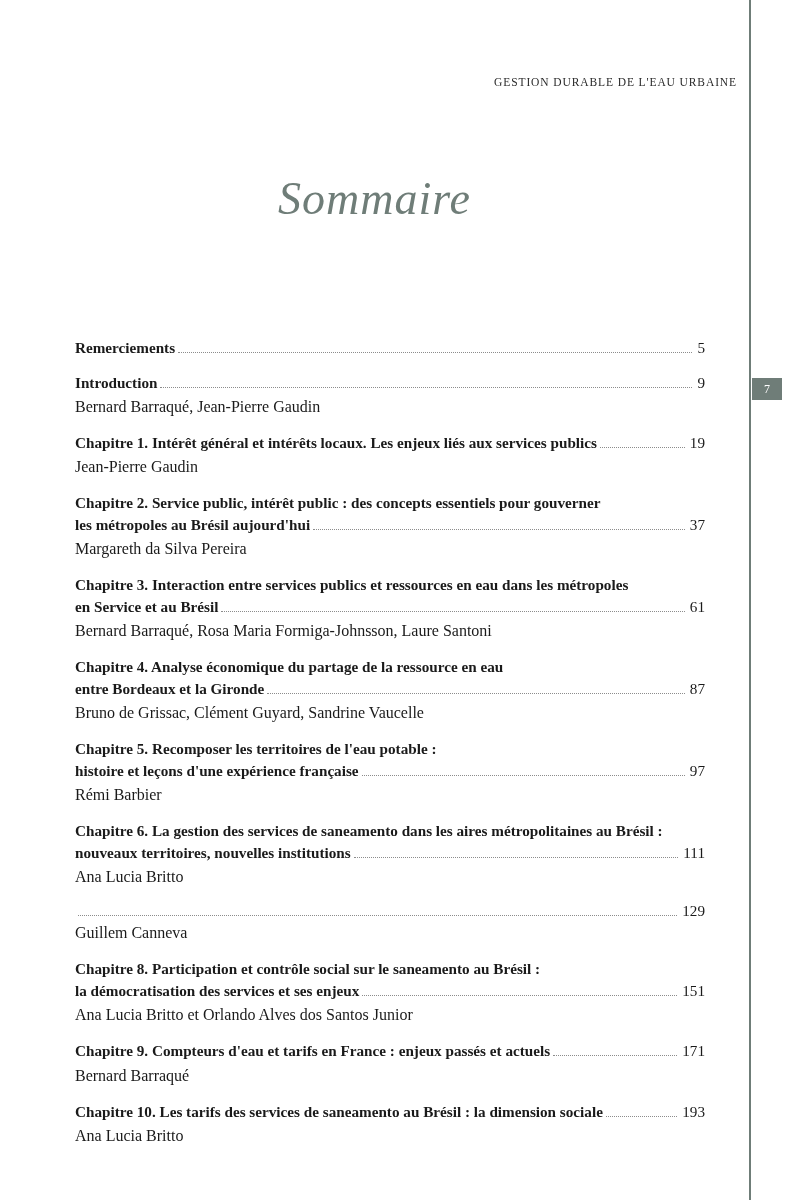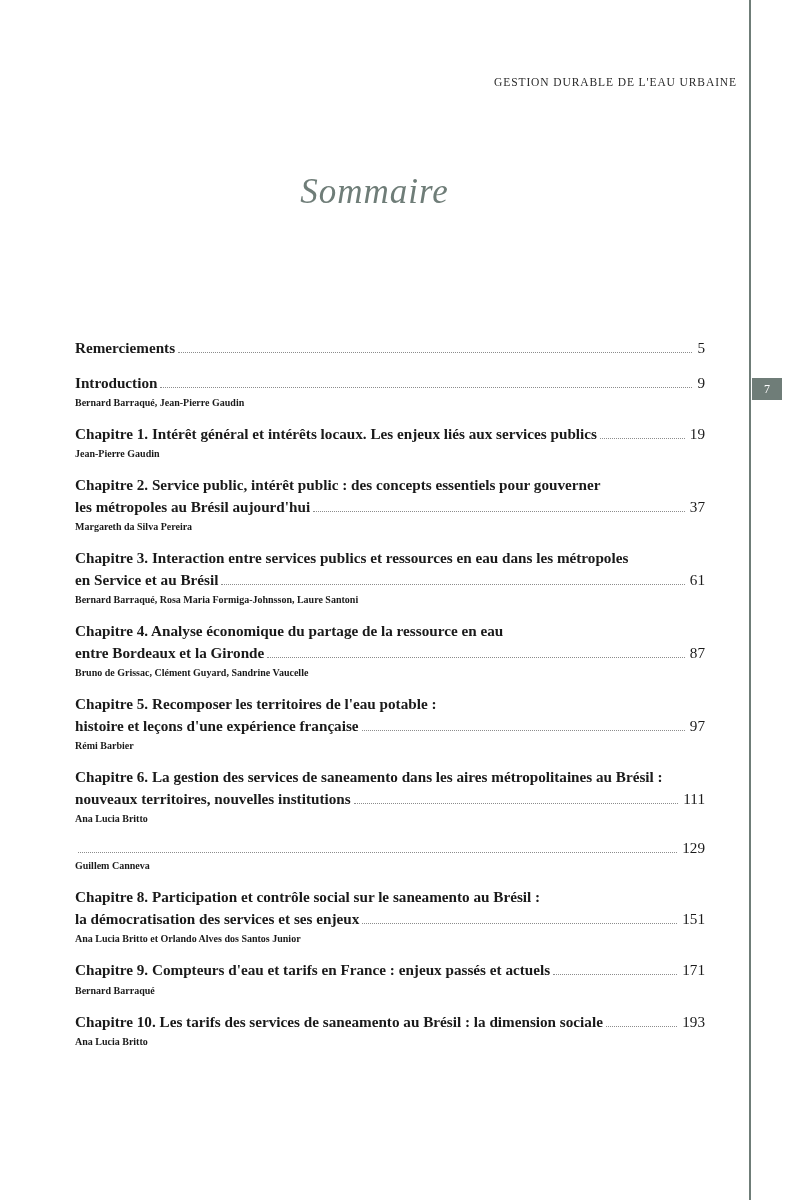--- a/index.html
+++ b/index.html
@@ -58,21 +58,21 @@
   }
   
   .doc-title {
     position: absolute;
     top: 172px;
     left: 0;
     width: 749px;
     text-align: center;
     font-family: "Liberation Serif", serif;
     font-style: italic;
-    font-size: 35px;
+    font-size: 46px;
     color: #6f7d78;
     letter-spacing: 1px;
   }
   
   .toc {
     position: absolute;
     top: 337px;
     left: 75px;
     width: 630px;
   }
@@ -104,25 +104,24 @@
   }
   .pg {
     font-family: "Liberation Serif", serif;
     font-size: 15.2px;
     color: #1a1a1a;
     white-space: nowrap;
     padding-left: 2px;
   }
   .authors {
     font-family: "Liberation Serif", serif;
-    font-size: 10px;
+    font-size: 16px;
     color: #1a1a1a;
     line-height: 1.5;
     margin-top: 1px;
-    font-weight: bold;
   }
   .nodots {
     flex: 1 1 auto;
     min-width: 8px;
   }
 </style>
 </head>
 <body>
 
 <div class="page">

